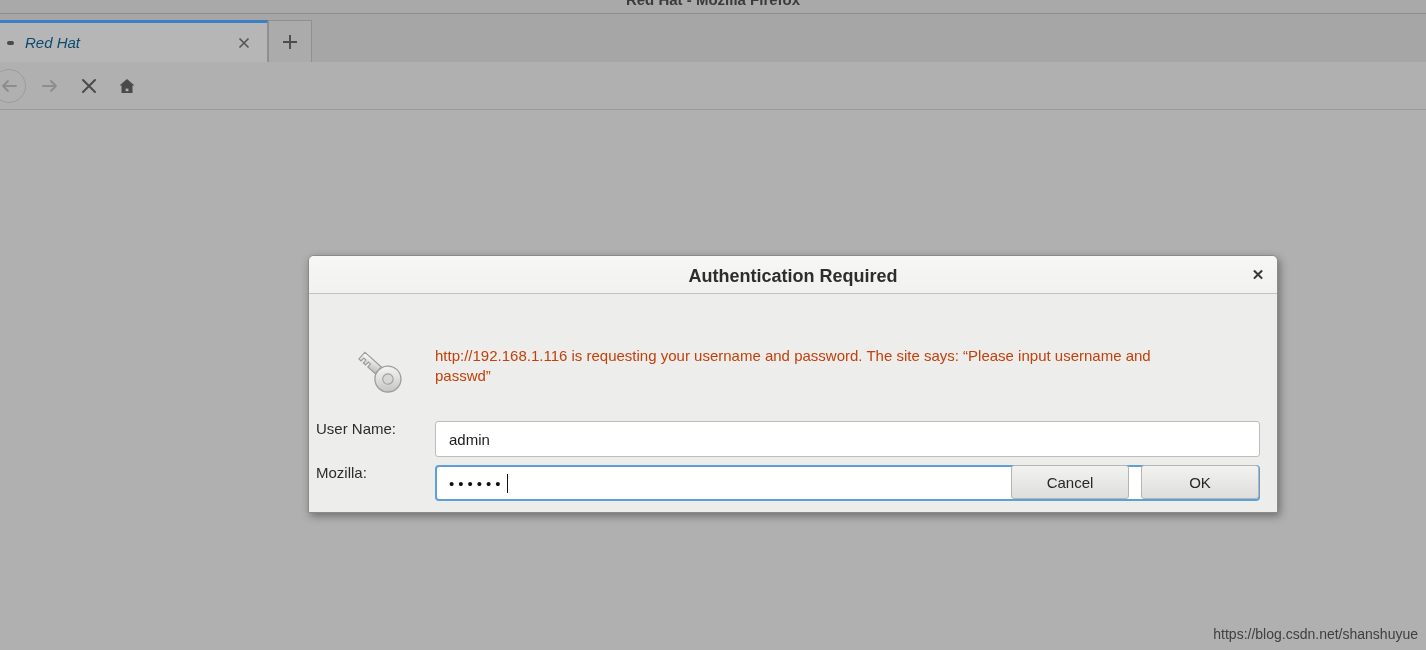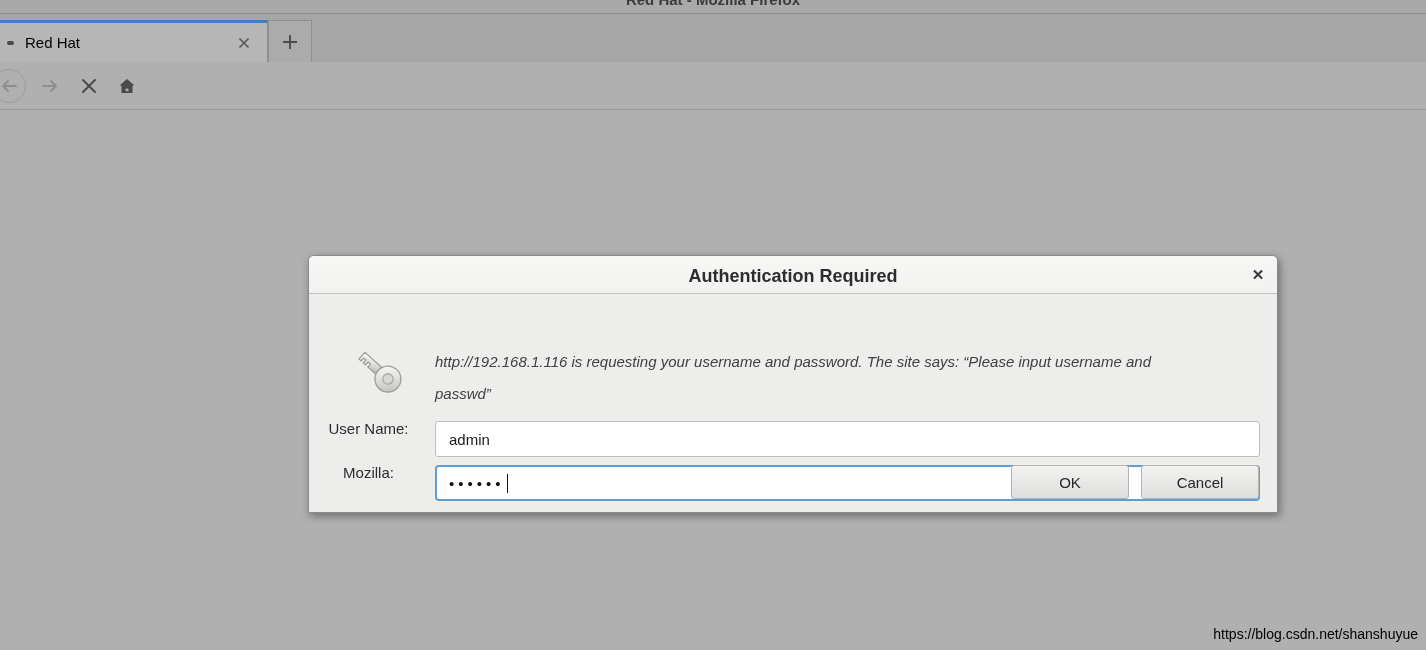--- a/index.html
+++ b/index.html
@@ -62,22 +62,23 @@
     position: absolute;
     left: 34px; top: 18px;
     width: 7px; height: 4px;
     background: #4a4a4a;
     border-radius: 2px;
   }
   #tab-title {
     position: absolute;
     left: 52px; top: 11px;
     font-size: 15px;
-    color: #000000;
+    color: #0c4a6e;
     white-space: nowrap;
+    font-style: italic;
   }
   #tab-close {
     position: absolute;
     right: 12px; top: 9px;
     width: 22px; height: 22px;
     display: flex; align-items: center; justify-content: center;
   }
   #tab-close svg { display: block; }
 
   #newtab-button {
@@ -192,40 +193,39 @@
     position: absolute;
     left: 39px; top: 50px;
     width: 62px; height: 55px;
   }
 
   #dialog-message {
     position: absolute;
     left: 126px; top: 52px;
     width: 762px;
     font-size: 15px;
-    line-height: 32px;
-    color: #404040;
-    font-style: italic;
+    line-height: 20px;
+    color: #c2410c;
   }
 
   .field-row {
     position: absolute;
     left: 0;
     width: 100%;
     height: 36px;
   }
   #row-username { top: 118px; }
   #row-password { top: 162px; }
 
   .field-label {
     position: absolute;
-    left: 0;
+    left: 7px;
     width: 119px;
     top: 8px;
-    text-align: center;
+    text-align: left;
     font-size: 15px;
     color: #2c2c2c;
   }
 
   .field-input {
     position: absolute;
     left: 126px;
     width: 825px;
     height: 36px;
     background: #ffffff;
@@ -274,21 +274,21 @@
     font-size: 15px;
     color: #272727;
     cursor: pointer;
   }
 
   
   #watermark {
     position: absolute;
     right: 8px; bottom: 8px;
     font-size: 14px;
-    color: #000000;
+    color: #404040;
     white-space: nowrap;
     margin-top: 24px;
   }
 </style>
 </head>
 <body>
 
 <div id="window-titlebar">
   <div id="window-title">Red Hat - Mozilla Firefox</div>
 </div>
@@ -393,20 +393,20 @@
 
     <div class="field-row" id="row-password">
       <div class="field-label">Mozilla:</div>
       <div class="field-input focused">
         <span class="pwd-dots">••••••</span>
           <span class="pwd-caret"></span>
       </div>
     </div>
 
     <div id="dialog-buttons">
+      <button class="dlgbtn">Cancel</button>
       <button class="dlgbtn">OK</button>
-      <button class="dlgbtn">Cancel</button>
     </div>
 
   </div>
 </div>
 
 <div id="watermark">https://blog.csdn.net/shanshuyue</div>
 
 </body></html>

